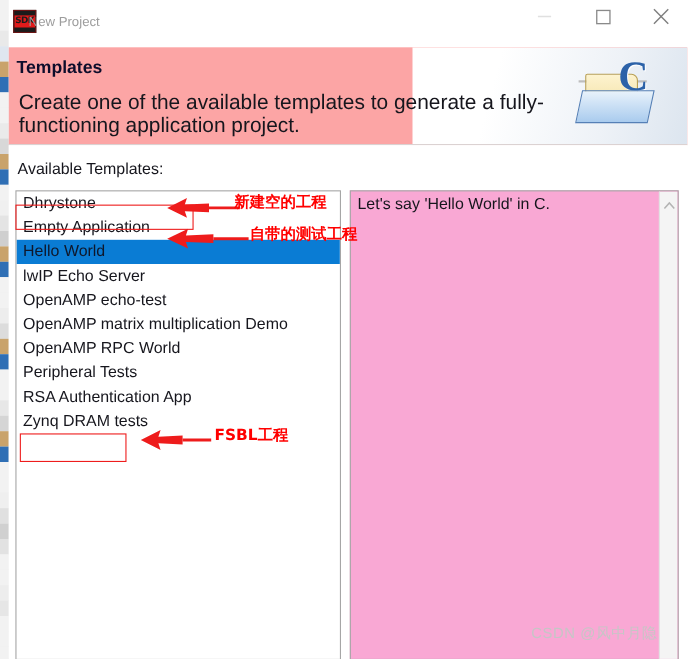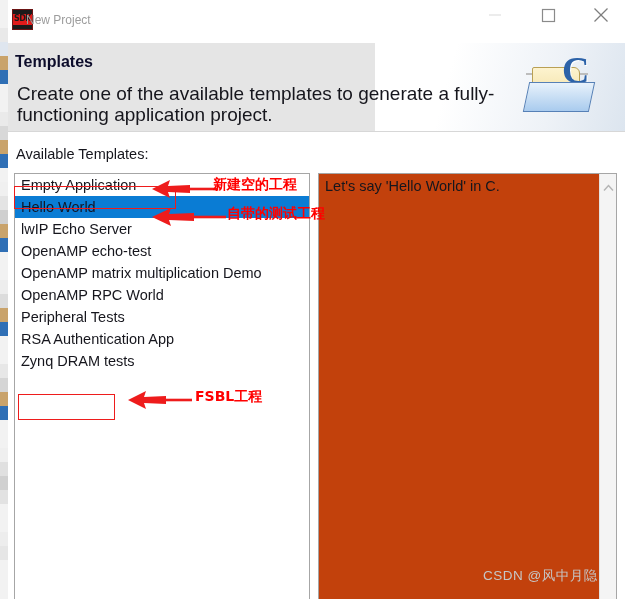--- a/index.html
+++ b/index.html
@@ -88,21 +88,21 @@
   }
   .winbtn svg { display: block; margin: 0 auto; }
   #btn-min { left: 464px; }
   #btn-max { left: 517px; }
   #btn-close { left: 570px; }
 
   
   #header {
     position: relative;
     height: 88px;
-    background: #e5e5e5;
+    background: #fca5a5;
     border-bottom: 1px solid #d7d7d7;
     overflow: hidden;
   }
   #header-gradient {
     position: absolute;
     right: 0; top: 0;
     width: 250px; height: 88px;
     background: linear-gradient(105deg, #ffffff 0%, #ffffff 30%, #eef2f7 70%, #dce5ef 100%);
   }
   #header-title {
@@ -196,21 +196,21 @@
   .tpl-item.selected {
     background: #0a7cd4;
     color: #0f172a;
   }
 
   #desc-panel {
     position: absolute;
     left: 310px; top: 41px;
     width: 299px; height: 427px;
     border: 1px solid #a6a6a6;
-    background: #c2410c;
+    background: #f9a8d4;
     box-sizing: border-box;
     overflow: hidden;
   }
   #desc-text {
     position: absolute;
     left: 6px; top: 4px;
     font-size: 14.5px;
     color: #16161d;
     white-space: nowrap;
   }
@@ -347,20 +347,21 @@
       <div class="fold-back"></div>
       <div class="c-letter">C</div>
       <div class="fold-front"></div>
     </div>
   </div>
 
   <div id="content">
     <div id="avail-label">Available Templates:</div>
 
     <div id="template-list">
+        <div class="tpl-item">Dhrystone</div>
         <div class="tpl-item">Empty Application</div>
         <div class="tpl-item selected">Hello World</div>
         <div class="tpl-item">lwIP Echo Server</div>
         <div class="tpl-item">OpenAMP echo-test</div>
         <div class="tpl-item">OpenAMP matrix multiplication Demo</div>
         <div class="tpl-item">OpenAMP RPC World</div>
         <div class="tpl-item">Peripheral Tests</div>
         <div class="tpl-item">RSA Authentication App</div>
         <div class="tpl-item">Zynq DRAM tests</div>
       </div>

